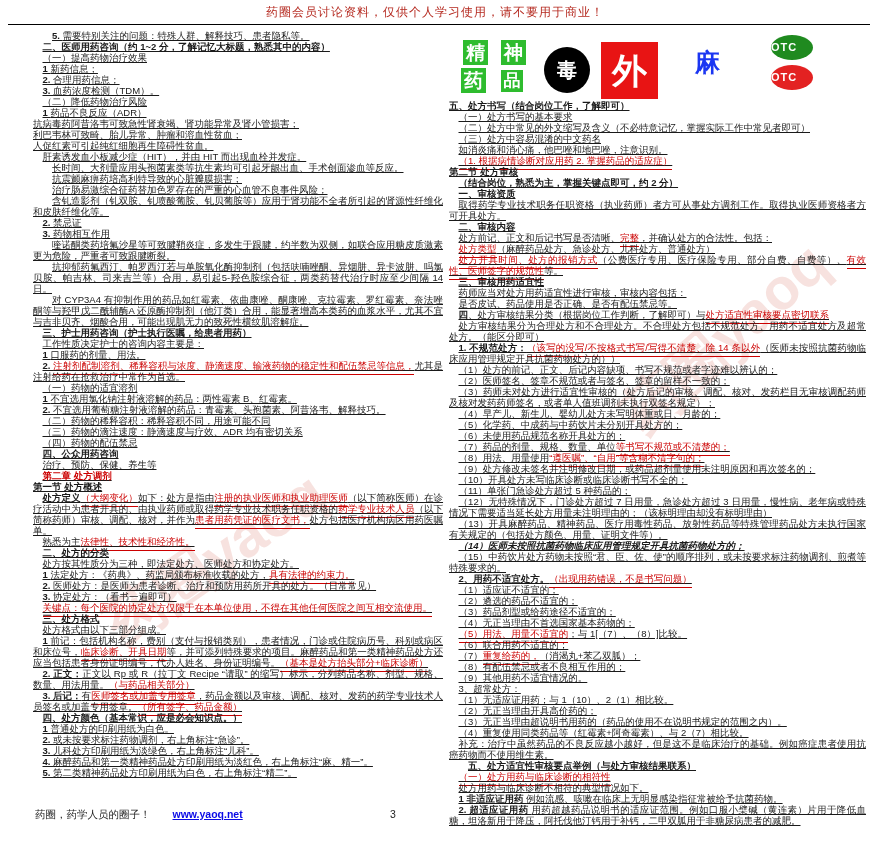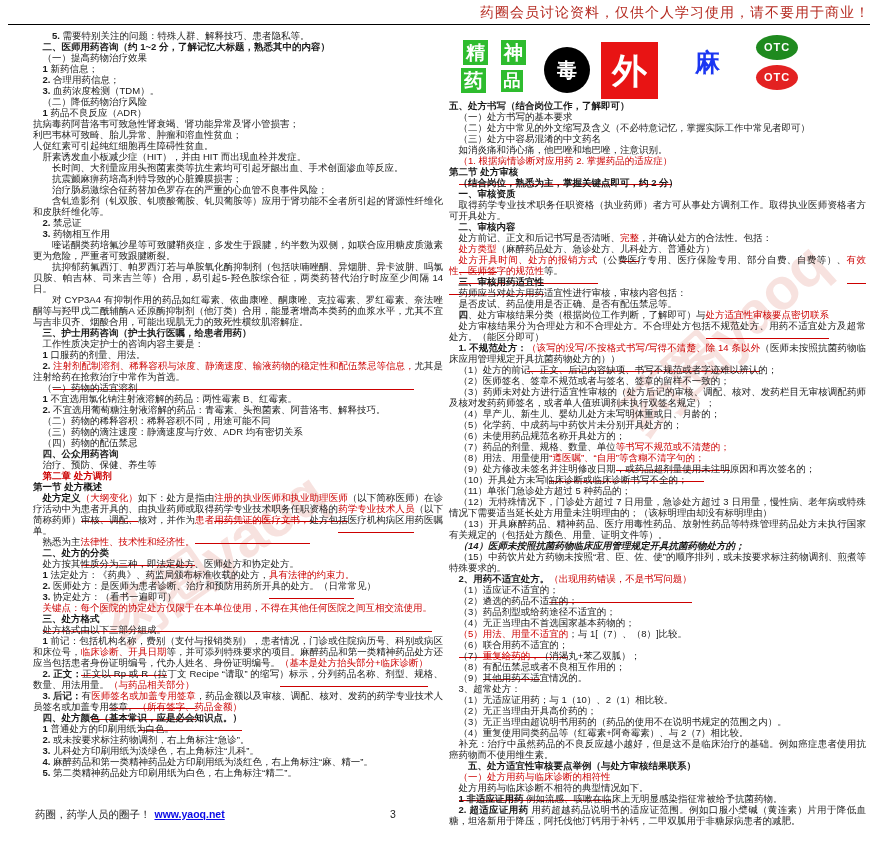--- a/index.html
+++ b/index.html
@@ -2,83 +2,83 @@
 <html><head>
 <meta charset="utf-8">
 <style>
   html,body{margin:0;padding:0;}
   body{
     width:870px;height:842px;position:relative;background:#ffffff;
     font-family:"Liberation Sans","DejaVu Sans",sans-serif;
     color:#1a1a1a;overflow:hidden;
   }
   #top-notice{
-    position:absolute;top:4px;left:0;width:100%;text-align:right;
-    font-size:14px;color:#b52a20;letter-spacing:1px;
+    position:absolute;top:4px;left:0;width:100%;text-align:center;
+    font-size:12px;color:#b52a20;letter-spacing:1px;
   }
   #top-rule{
     position:absolute;top:24px;left:8px;right:0;border-top:1.6px solid #000;height:0;
   }
-  .col{position:absolute;z-index:2;}
+  .col{position:absolute;z-index:2;text-decoration:underline;}
   #col-left{left:33px;top:30px;width:410px;}
   #col-right{left:449px;top:34px;width:417px;}
   .col p.ln{
     margin:0;padding:0;font-size:9.5px;line-height:11px;text-align:justify;
     word-break:break-all;
   }
   .in1{text-indent:1em;}
   .in2{text-indent:2em;}
   .b{font-weight:bold;}
   .br{font-weight:bold;color:#c00;}
   .bi{font-weight:bold;font-style:italic;}
   .ru{
     color:#c00;
     border-bottom:1.5px solid #c00;
-    padding-bottom:18px;
+    padding-bottom:3px;
   }
   
   #badges{position:relative;height:64px;margin-bottom:2px;}
   .sq{
     position:absolute;width:25px;height:25px;background:#2ebc2e;color:#fff;
     font-weight:bold;font-size:19px;line-height:25px;text-align:center;
   }
   #badge-du{
     position:absolute;left:95px;top:13px;width:46px;height:46px;border-radius:50%;
     background:#000;color:#fff;font-weight:bold;font-size:20px;line-height:46px;text-align:center;
   }
   #badge-wai{
     position:absolute;left:152px;top:8px;width:57px;height:57px;background:#e81414;
     color:#fff;font-weight:bold;font-size:35px;line-height:57px;text-align:center;
   }
   #badge-ma{
     position:absolute;left:246px;top:14px;color:#1b36f2;font-weight:bold;font-size:25px;line-height:28px;
   }
   .otc{
-    position:absolute;left:307px;width:42px;height:25px;border-radius:50%;
-    color:#fff;font-weight:bold;font-size:11px;line-height:25px;text-align:center;
+    position:absolute;left:322px;width:42px;height:25px;border-radius:50%;
+    color:#fff;font-weight:bold;font-size:11px;line-height:25px;text-align:left;
     letter-spacing:1px;
   }
   #otc-green{top:1px;background:#1f8a1f;}
   #otc-red{top:31px;background:#e32222;}
   #badge-caption{
     font-size:9.5px;line-height:12px;font-weight:bold;color:#c00;
     border-bottom:2.5px solid #c00;display:inline-block;margin:2px 0 3px 4px;
     letter-spacing:1px;
   }
   
   .wm{
     position:absolute;z-index:1;color:rgba(225,150,140,0.28);font-size:58px;font-weight:bold;
     pointer-events:none;white-space:nowrap;
   }
   #wm1{left:600px;top:300px;transform:rotate(-42deg);}
   #wm2{left:90px;top:520px;transform:rotate(-35deg);}
   
   #footer{position:absolute;left:0;top:808px;width:100%;font-size:10.5px;z-index:3;}
   #footer-left{position:absolute;left:35px;top:0;color:#222;}
-  #footer-link{color:#0a0ae6;text-decoration:underline;font-weight:bold;margin-left:4px;cursor:pointer;}
+  #footer-link{color:#0a0ae6;text-decoration:underline;font-weight:bold;margin-left:22px;cursor:pointer;}
   #footer-page{position:absolute;left:390px;top:0;color:#222;}
 </style>
 </head>
 <body>
 
 <div id="top-notice">药圈会员讨论资料，仅供个人学习使用，请不要用于商业！</div>
 <div id="top-rule"></div>
 
 <div class="wm" id="wm1">药圈yaoq</div>
 <div class="wm" id="wm2">药圈yaoq</div>

